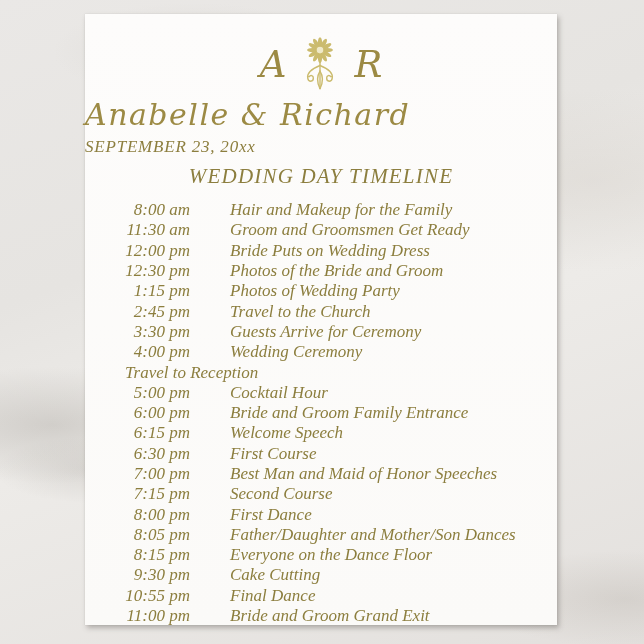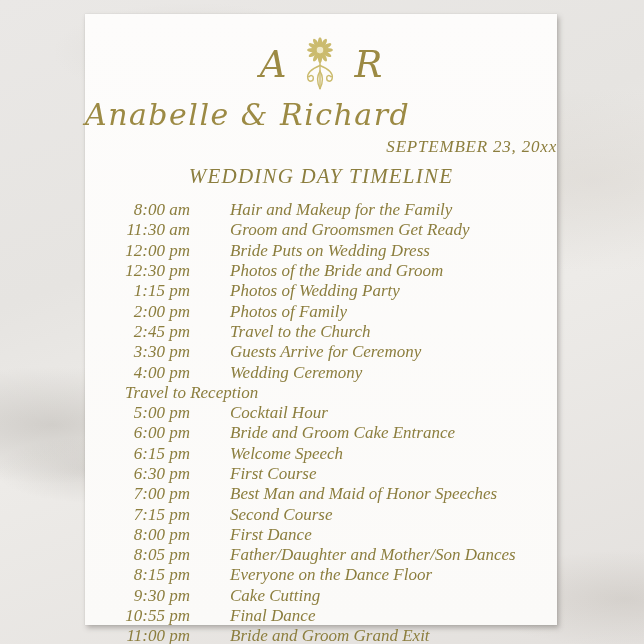--- a/index.html
+++ b/index.html
@@ -24,21 +24,21 @@
     color:#9c8a44;font-style:italic;font-size:37px;line-height:1;
   }
   .monogram .initial{font-family:"DejaVu Serif", serif;}
   .flower{flex:0 0 auto;margin-top:2px;}
   .names{
     margin-top:2px;color:#9c8a44;
     font-family:"DejaVu Serif", serif;font-style:italic;
     font-size:30px;letter-spacing:1.5px;white-space:nowrap;
   }
   .date{
-    margin-top:5px;text-align:right;color:#8c7e3e;
+    margin-top:5px;text-align:left;color:#8c7e3e;
     font-style:italic;font-size:17px;letter-spacing:0.8px;
   }
   .title{
     margin-top:7px;text-align:center;color:#8c7e3e;
     font-style:italic;font-size:21px;letter-spacing:1.2px;white-space:nowrap;
   }
   .timeline{margin-top:11px;}
   .row{display:flex;align-items:center;height:20.3px;color:#8c7e3e;font-style:italic;font-size:17px;}
   .time{flex:0 0 105px;text-align:right;white-space:nowrap;}
   .event{margin-left:40px;white-space:nowrap;}
@@ -98,45 +98,41 @@
       </div>
       <div class="row">
         <span class="time">12:30 pm</span>
         <span class="event">Photos of the Bride and Groom</span>
       </div>
       <div class="row">
         <span class="time">1:15 pm</span>
         <span class="event">Photos of Wedding Party</span>
       </div>
       <div class="row">
-        <span class="time">2:00 pm</span>
-        <span class="event">Photos of Family</span>
-      </div>
-      <div class="row">
         <span class="time">2:45 pm</span>
         <span class="event">Travel to the Church</span>
       </div>
       <div class="row">
         <span class="time">3:30 pm</span>
         <span class="event">Guests Arrive for Ceremony</span>
       </div>
       <div class="row">
         <span class="time">4:00 pm</span>
         <span class="event">Wedding Ceremony</span>
       </div>
       <div class="row">
         <span class="event">Travel to Reception</span>
       </div>
       <div class="row">
         <span class="time">5:00 pm</span>
         <span class="event">Cocktail Hour</span>
       </div>
       <div class="row">
         <span class="time">6:00 pm</span>
-        <span class="event">Bride and Groom Cake Entrance</span>
+        <span class="event">Bride and Groom Family Entrance</span>
       </div>
       <div class="row">
         <span class="time">6:15 pm</span>
         <span class="event">Welcome Speech</span>
       </div>
       <div class="row">
         <span class="time">6:30 pm</span>
         <span class="event">First Course</span>
       </div>
       <div class="row">

